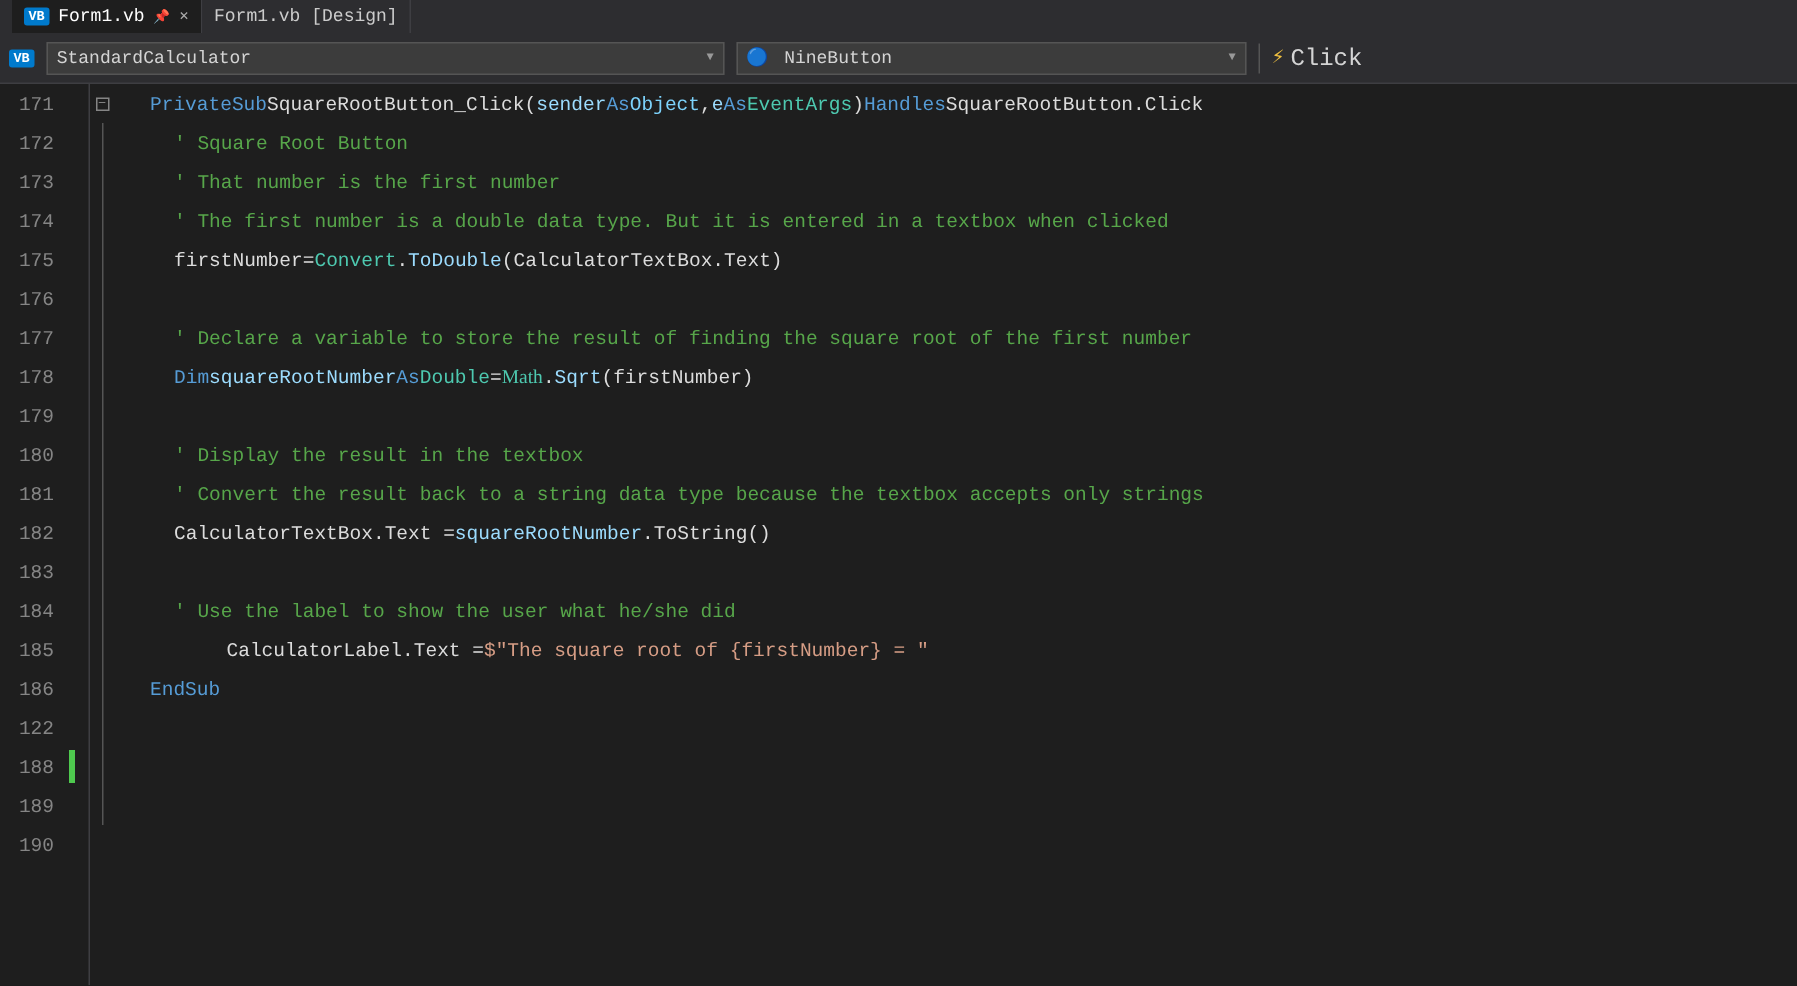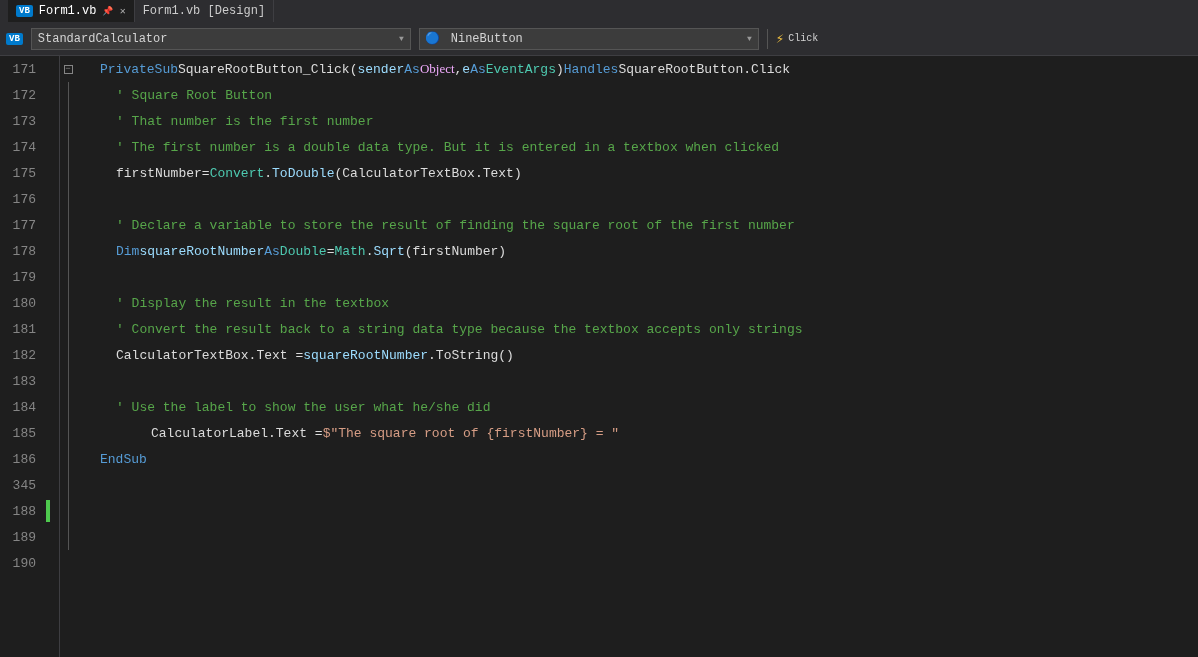--- a/index.html
+++ b/index.html
@@ -65,40 +65,40 @@
       border: 1px solid #555;
       color: #d4d4d4;
       font-size: 12px;
       height: 22px;
       padding: 0 6px;
       display: flex;
       align-items: center;
       cursor: pointer;
       gap: 4px;
     }
-    .toolbar-dropdown.wide { width: 380px; }
+    .toolbar-dropdown.wide { width: 452px; }
     .toolbar-dropdown.medium { width: 340px; }
     .dropdown-arrow {
       margin-left: auto;
       font-size: 8px;
       color: #999;
     }
     .toolbar-separator {
       width: 1px;
       height: 20px;
       background: #555;
       margin: 0 4px;
     }
     .toolbar-event-icon {
       color: #f0c040;
       font-size: 14px;
     }
     .toolbar-event-label {
       color: #d4d4d4;
-      font-size: 10px;
+      font-size: 16px;
     }
 
     
     .code-area {
       display: flex;
       height: calc(657px - 22px - 34px);
       background: #1e1e1e;
       overflow: hidden;
     }
 
@@ -264,21 +264,21 @@
       </div>
       <div class="line-row">
         <span class="line-num">185</span>
         <span class="line-indicator"></span>
       </div>
       <div class="line-row">
         <span class="line-num">186</span>
         <span class="line-indicator"></span>
       </div>
       <div class="line-row">
-        <span class="line-num">345</span>
+        <span class="line-num">122</span>
         <span class="line-indicator"></span>
       </div>
       <div class="line-row">
         <span class="line-num">188</span>
         <span class="line-indicator">
           <div class="green-bar"></div>
         </span>
       </div>
       <div class="line-row">
         <span class="line-num">189</span>
@@ -353,21 +353,21 @@
   <div class="code-content" id="code-content">
       <div class="code-line" style="padding-left: 16px;">
         <span style="color: rgb(86, 156, 214);">Private</span>
         <span style="color: rgb(220, 220, 220);"> </span>
         <span style="color: rgb(86, 156, 214);">Sub</span>
         <span style="color: rgb(220, 220, 220);"> SquareRootButton_Click(</span>
         <span style="color: rgb(156, 220, 254);">sender</span>
         <span style="color: rgb(220, 220, 220);"> </span>
         <span style="color: rgb(86, 156, 214);">As</span>
         <span style="color: rgb(220, 220, 220);"> </span>
-        <span style="color: #f0abfc; font-family: Liberation Serif, serif;">Object</span>
+        <span style="color: #7dd3fc;">Object</span>
         <span style="color: rgb(220, 220, 220);">, </span>
         <span style="color: rgb(156, 220, 254);">e</span>
         <span style="color: rgb(220, 220, 220);"> </span>
         <span style="color: rgb(86, 156, 214);">As</span>
         <span style="color: rgb(220, 220, 220);"> </span>
         <span style="color: rgb(78, 201, 176);">EventArgs</span>
         <span style="color: rgb(220, 220, 220);">) </span>
         <span style="color: rgb(86, 156, 214);">Handles</span>
         <span style="color: rgb(220, 220, 220);"> SquareRootButton.Click</span>
       </div>
@@ -394,21 +394,21 @@
       </div>
       <div class="code-line" style="padding-left: 32px;">
         <span style="color: rgb(86, 156, 214);">Dim</span>
         <span style="color: rgb(220, 220, 220);"> </span>
         <span style="color: rgb(156, 220, 254);">squareRootNumber</span>
         <span style="color: rgb(220, 220, 220);"> </span>
         <span style="color: rgb(86, 156, 214);">As</span>
         <span style="color: rgb(220, 220, 220);"> </span>
         <span style="color: rgb(78, 201, 176);">Double</span>
         <span style="color: rgb(220, 220, 220);"> = </span>
-        <span style="color: rgb(78, 201, 176);">Math</span>
+        <span style="color: rgb(78, 201, 176); font-family: Liberation Serif, serif;">Math</span>
         <span style="color: rgb(220, 220, 220);">.</span>
         <span style="color: rgb(156, 220, 254);">Sqrt</span>
         <span style="color: rgb(220, 220, 220);">(firstNumber)</span>
       </div>
       <div class="code-line" style="padding-left: 32px;"></div>
       <div class="code-line" style="padding-left: 32px;">
         <span style="color: rgb(87, 166, 74);">' Display the result in the textbox</span>
       </div>
       <div class="code-line" style="padding-left: 32px;">
         <span style="color: rgb(87, 166, 74);">' Convert the result back to a string data type because the textbox accepts only strings</span>

